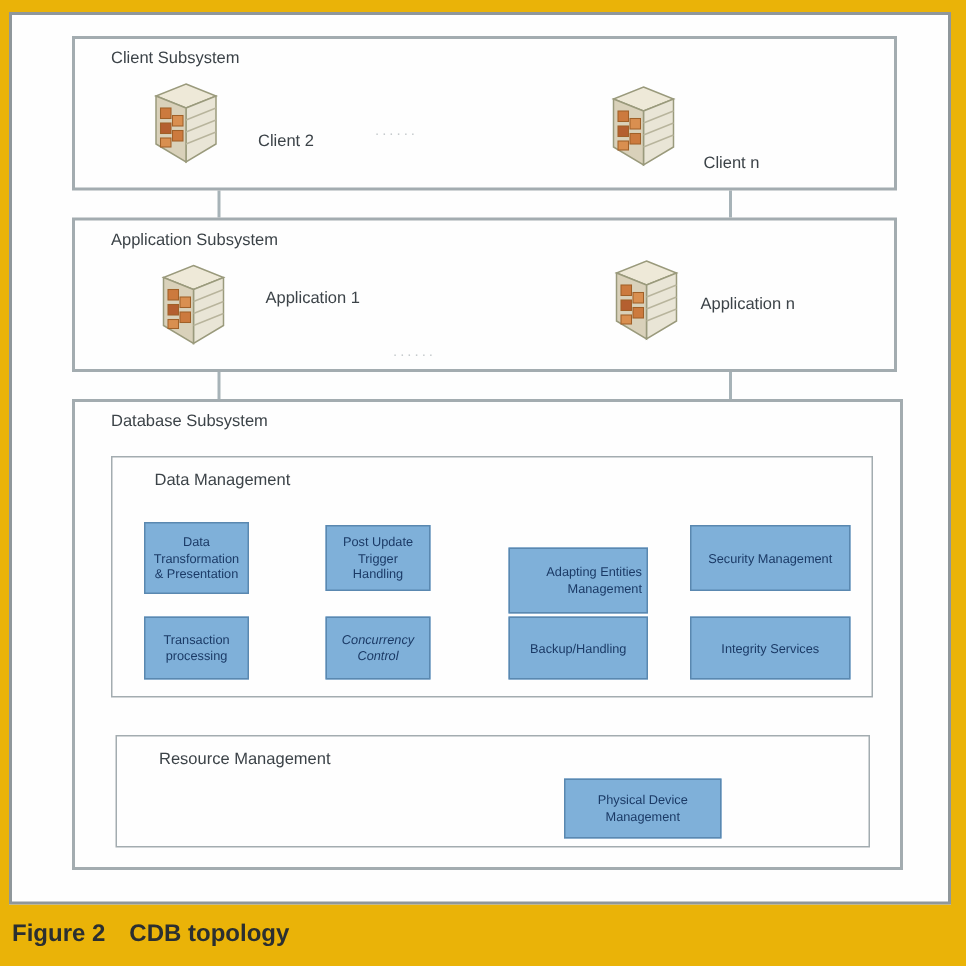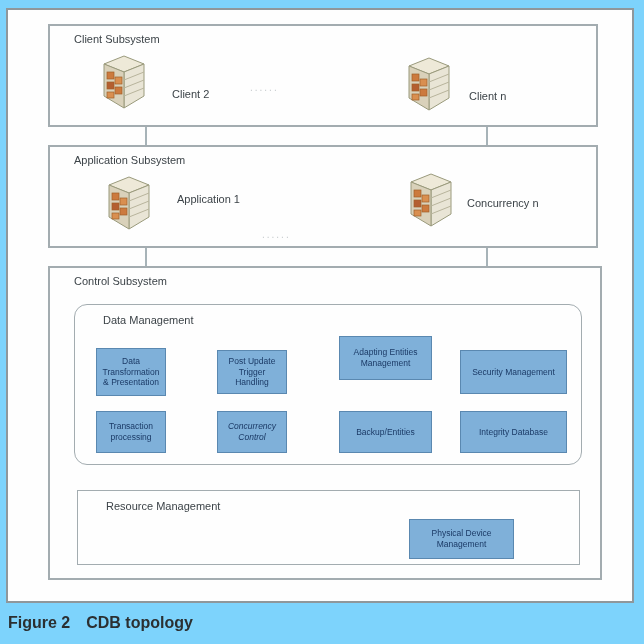--- a/index.html
+++ b/index.html
@@ -1,18 +1,18 @@
 <!DOCTYPE html>
 <html><head>
 <meta charset="utf-8">
 <style>
   * { margin:0; padding:0; box-sizing:border-box; }
   html,body { width:644px; height:644px; background:#ffffff;
               font-family:"Liberation Sans", sans-serif; }
-  #stage { position:relative; width:644px; height:644px; background:#7dd3fc; overflow:hidden; }
+  #stage { position:relative; width:644px; height:644px; background:#eab308; overflow:hidden; }
 
   
   .figure-frame { position:absolute; left:6px; top:8px; width:628px; height:595px;
                   border:2px solid #8f979b; background:#fefefe; }
 
   
   .subsys { position:absolute; border:2px solid #a3acb0; background:#fefefe; }
   .subsys-title { position:absolute; left:24px; top:7px; font-size:11px; color:#3c4348; }
 
   #client-box      { left:48px;  top:24px;  width:550px; height:103px; }
@@ -23,21 +23,21 @@
   .node-label { position:absolute; font-size:11px; color:#3c4348; white-space:nowrap; }
   .ellipsis { position:absolute; font-size:10px; color:#c6cbcd; letter-spacing:2px; }
 
   
   .vline { position:absolute; width:2px; background:#a7b3b8; }
 
   
   .inner-box { position:absolute; border:1.5px solid #a3acb0; background:#fefefe; }
   .inner-title { position:absolute; left:28px; top:9px; font-size:11px; color:#3c4348; }
 
-  #data-mgmt { left:24px; top:36px; width:508px; height:161px;border-radius:13px; }
+  #data-mgmt { left:24px; top:36px; width:508px; height:161px; }
   #res-mgmt  { left:27px; top:222px; width:503px; height:75px;padding-left:23px; }
 
   .blue-box { position:absolute; background:#7fb0d9; border:1px solid #5a88b0;
               color:#1b3a66; font-size:8.5px; line-height:1.25; text-align:center;
               display:flex; align-items:center; justify-content:center; padding:2px 3px; }
 
   
   .caption { position:absolute; left:8px; top:614px; font-size:16px; font-weight:bold; color:#2b2f31; }
   .caption .cap-label { margin-right:16px; }
 </style>
@@ -76,56 +76,56 @@
   <div class="subsys" id="client-box">
     <div class="subsys-title">Client Subsystem</div>
     <svg class="node-icon" style="left:50px; top:28px;" viewBox="0 0 48 56">
         <use href="#pc-icon"></use>
       </svg>
     <div class="node-label" style="left:122px; top:62px;">Client 2</div>
     <div class="ellipsis" style="left:200px; top:56px;">......</div>
     <svg class="node-icon" style="left:355px; top:30px;" viewBox="0 0 48 56">
         <use href="#pc-icon"></use>
       </svg>
-    <div class="node-label" style="left:419px; top:64px;">Client n</div>
+    <div class="node-label" style="left:419px; top:77px;">Client n</div>
   </div>
 
   <div class="subsys" id="application-box">
     <div class="subsys-title">Application Subsystem</div>
     <svg class="node-icon" style="left:55px; top:28px;" viewBox="0 0 48 56">
         <use href="#pc-icon"></use>
       </svg>
     <div class="node-label" style="left:127px; top:46px;">Application 1</div>
     <div class="ellipsis" style="left:212px; top:82px;">......</div>
     <svg class="node-icon" style="left:357px; top:25px;" viewBox="0 0 48 56">
         <use href="#pc-icon"></use>
       </svg>
-    <div class="node-label" style="left:417px; top:50px;">Concurrency n</div>
+    <div class="node-label" style="left:417px; top:50px;">Application n</div>
   </div>
 
   <div class="subsys" id="database-box">
-    <div class="subsys-title">Control Subsystem</div>
+    <div class="subsys-title">Database Subsystem</div>
 
     <div class="inner-box" id="data-mgmt">
       <div class="inner-title">Data Management</div>
 
       <div class="blue-box" style="left:21px;  top:43px; width:70px;  height:48px;">Data Transformation &amp; Presentation</div>
       <div class="blue-box" style="left:142px; top:45px; width:70px;  height:44px;">Post Update Trigger Handling</div>
-      <div class="blue-box" style="left:264px; top:31px; width:93px;  height:44px;">Adapting Entities Management</div>
+      <div class="blue-box" style="left:264px; top:60px; width:93px;  height:44px;text-align:right;">Adapting Entities Management</div>
       <div class="blue-box" style="left:385px; top:45px; width:107px; height:44px;">Security Management</div>
 
       <div class="blue-box" style="left:21px;  top:106px; width:70px;  height:42px;">Transaction processing</div>
       <div class="blue-box" style="left:142px; top:106px; width:70px;  height:42px;font-style:italic;">Concurrency Control</div>
-      <div class="blue-box" style="left:264px; top:106px; width:93px;  height:42px;">Backup/Entities</div>
-      <div class="blue-box" style="left:385px; top:106px; width:107px; height:42px;">Integrity Database</div>
+      <div class="blue-box" style="left:264px; top:106px; width:93px;  height:42px;">Backup/Handling</div>
+      <div class="blue-box" style="left:385px; top:106px; width:107px; height:42px;">Integrity Services</div>
     </div>
 
     <div class="inner-box" id="res-mgmt">
       <div class="inner-title">Resource Management</div>
-      <div class="blue-box" style="left:298px; top:28px; width:105px; height:40px;margin-left:33px;">Physical Device Management</div>
+      <div class="blue-box" style="left:298px; top:28px; width:105px; height:40px;">Physical Device Management</div>
     </div>
   </div>
 
   <div class="caption">
     <span class="cap-label">Figure 2</span><span>CDB topology</span>
   </div>
 
 </div>
 
 </body></html>

